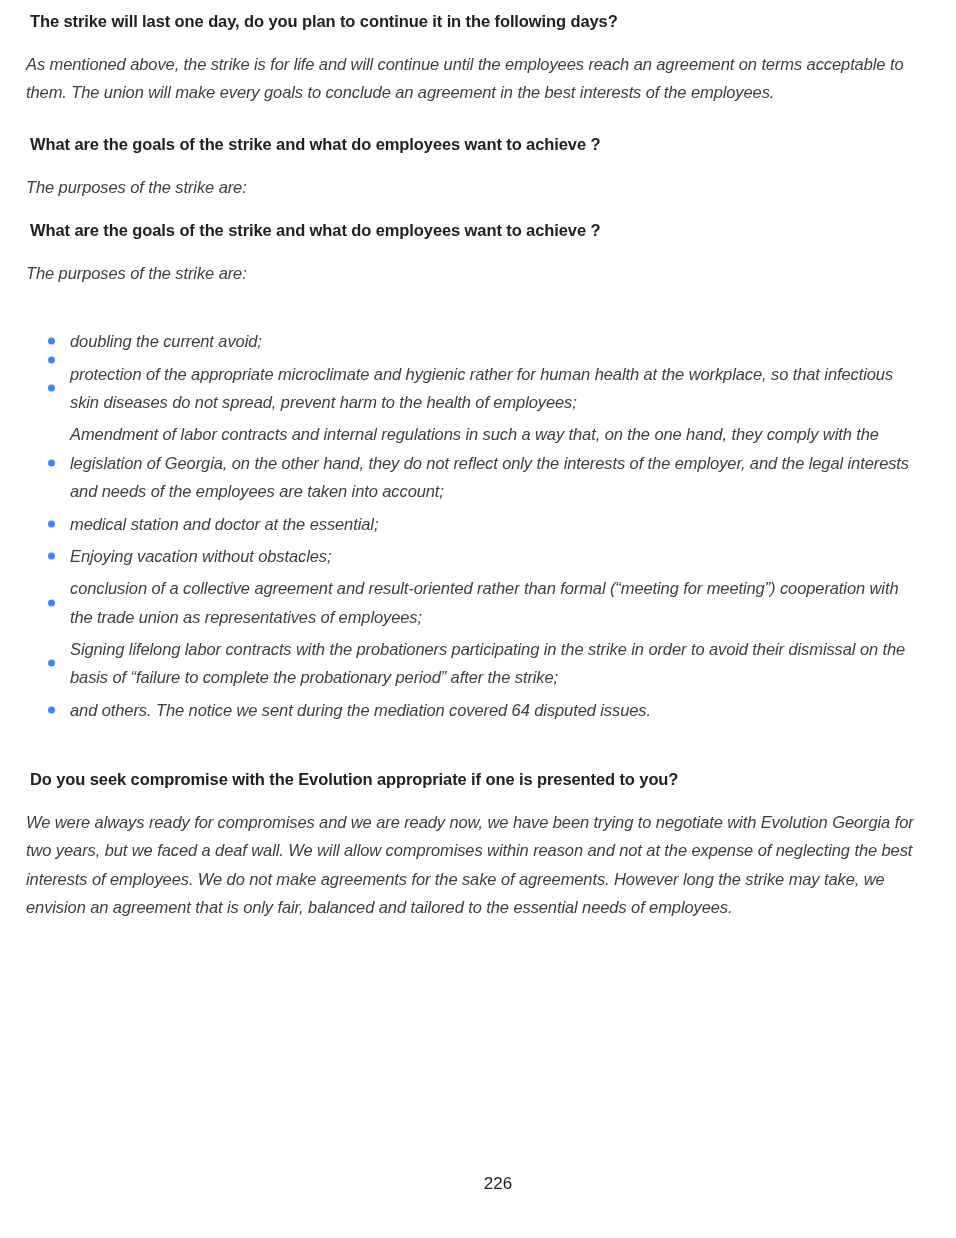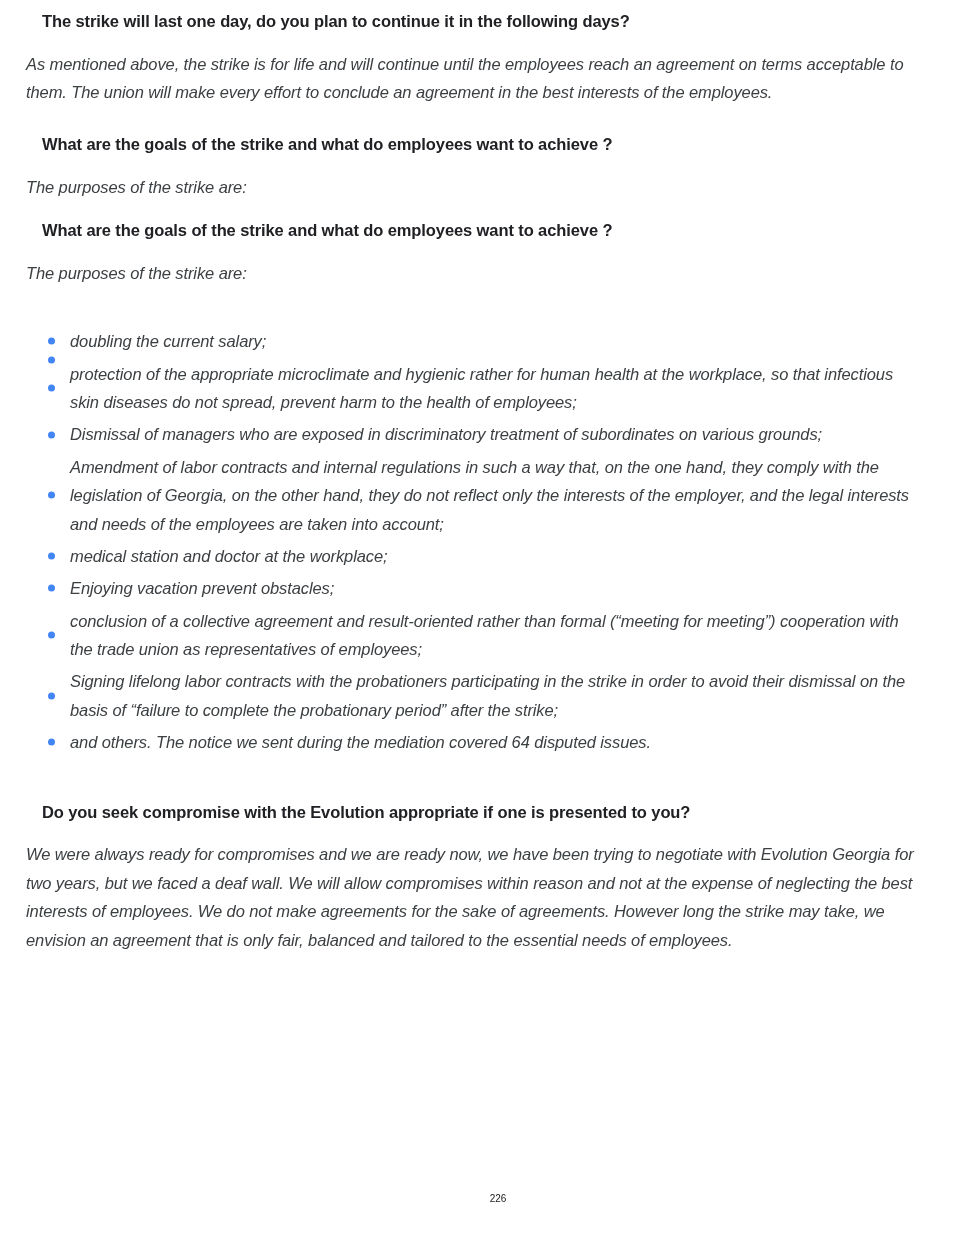--- a/index.html
+++ b/index.html
@@ -19,21 +19,21 @@
     width: 956px;
     min-height: 1238px;
     box-sizing: border-box;
     padding: 10px 42px 0 26px;
   }
   .q {
     font-size: 16.5px;
     font-weight: bold;
     color: #202124;
     line-height: 1.45;
-    margin: 0 0 16px 16px;
+    margin: 0 0 16px 4px;
     letter-spacing: -0.1px;
   }
   .a {
     font-size: 16.5px;
     font-style: italic;
     color: #3c4043;
     line-height: 1.72;
     margin: 0 0 18px 0;
     letter-spacing: -0.1px;
   }
@@ -63,57 +63,56 @@
     transform: translateY(-50%);
     width: 7px;
     height: 7px;
     border-radius: 50%;
     background: #4285f4;
   }
   .page-number {
     position: absolute;
     left: 0;
     right: 0;
-    bottom: 34px;
+    bottom: 44px;
     text-align: center;
-    font-size: 10px;
+    font-size: 17px;
     color: #202124;
     font-family: "Liberation Sans", sans-serif;
   }
   .pn-inner {
     display: inline-block;
     margin-left: 40px;
   }
 </style>
 </head>
 <body>
 
 <div class="page">
 
   <h2 class="q">The strike will last one day, do you plan to continue it in the following days?</h2>
-  <p class="a">As mentioned above, the strike is for life and will continue until the employees reach an agreement on terms acceptable to them. The union will make every effort to conclude an agreement in the best interests of the employees.</p>
+  <p class="a">As mentioned above, the strike is for life and will continue until the employees reach an agreement on terms acceptable to them. The union will make every goals to conclude an agreement in the best interests of the employees.</p>
 
   <div class="spacer-sm"></div>
 
   <h2 class="q">What are the goals of the strike and what do employees want to achieve ?</h2>
   <p class="a">The purposes of the strike are:</p>
 
   <h2 class="q">What are the goals of the strike and what do employees want to achieve ?</h2>
   <p class="a">The purposes of the strike are:</p>
 
   <div class="spacer-md"></div>
 
   <ul class="bullets">
-    <li><span class="dot"></span><span>doubling the current salary;</span></li>
+    <li><span class="dot"></span><span>doubling the current avoid;</span></li>
     <li><span class="dot"></span></li>
     <li><span class="dot"></span><span>protection of the appropriate microclimate and hygienic rather for human health at the workplace, so that infectious skin diseases do not spread, prevent harm to the health of employees;</span></li>
-    <li><span class="dot"></span><span>Dismissal of managers who are exposed in discriminatory treatment of subordinates on various grounds;</span></li>
     <li><span class="dot"></span><span>Amendment of labor contracts and internal regulations in such a way that, on the one hand, they comply with the legislation of Georgia, on the other hand, they do not reflect only the interests of the employer, and the legal interests and needs of the employees are taken into account;</span></li>
-    <li><span class="dot"></span><span>medical station and doctor at the workplace;</span></li>
-    <li><span class="dot"></span><span>Enjoying vacation prevent obstacles;</span></li>
+    <li><span class="dot"></span><span>medical station and doctor at the essential;</span></li>
+    <li><span class="dot"></span><span>Enjoying vacation without obstacles;</span></li>
     <li><span class="dot"></span><span>conclusion of a collective agreement and result-oriented rather than formal (“meeting for meeting”) cooperation with the trade union as representatives of employees;</span></li>
     <li><span class="dot"></span><span>Signing lifelong labor contracts with the probationers participating in the strike in order to avoid their dismissal on the basis of “failure to complete the probationary period” after the strike;</span></li>
     <li><span class="dot"></span><span>and others. The notice we sent during the mediation covered 64 disputed issues.</span></li>
   </ul>
 
   <div class="spacer-lg"></div>
 
   <h2 class="q">Do you seek compromise with the Evolution appropriate if one is presented to you?</h2>
   <p class="a">We were always ready for compromises and we are ready now, we have been trying to negotiate with Evolution Georgia for two years, but we faced a deaf wall. We will allow compromises within reason and not at the expense of neglecting the best interests of employees. We do not make agreements for the sake of agreements. However long the strike may take, we envision an agreement that is only fair, balanced and tailored to the essential needs of employees.</p>
 

